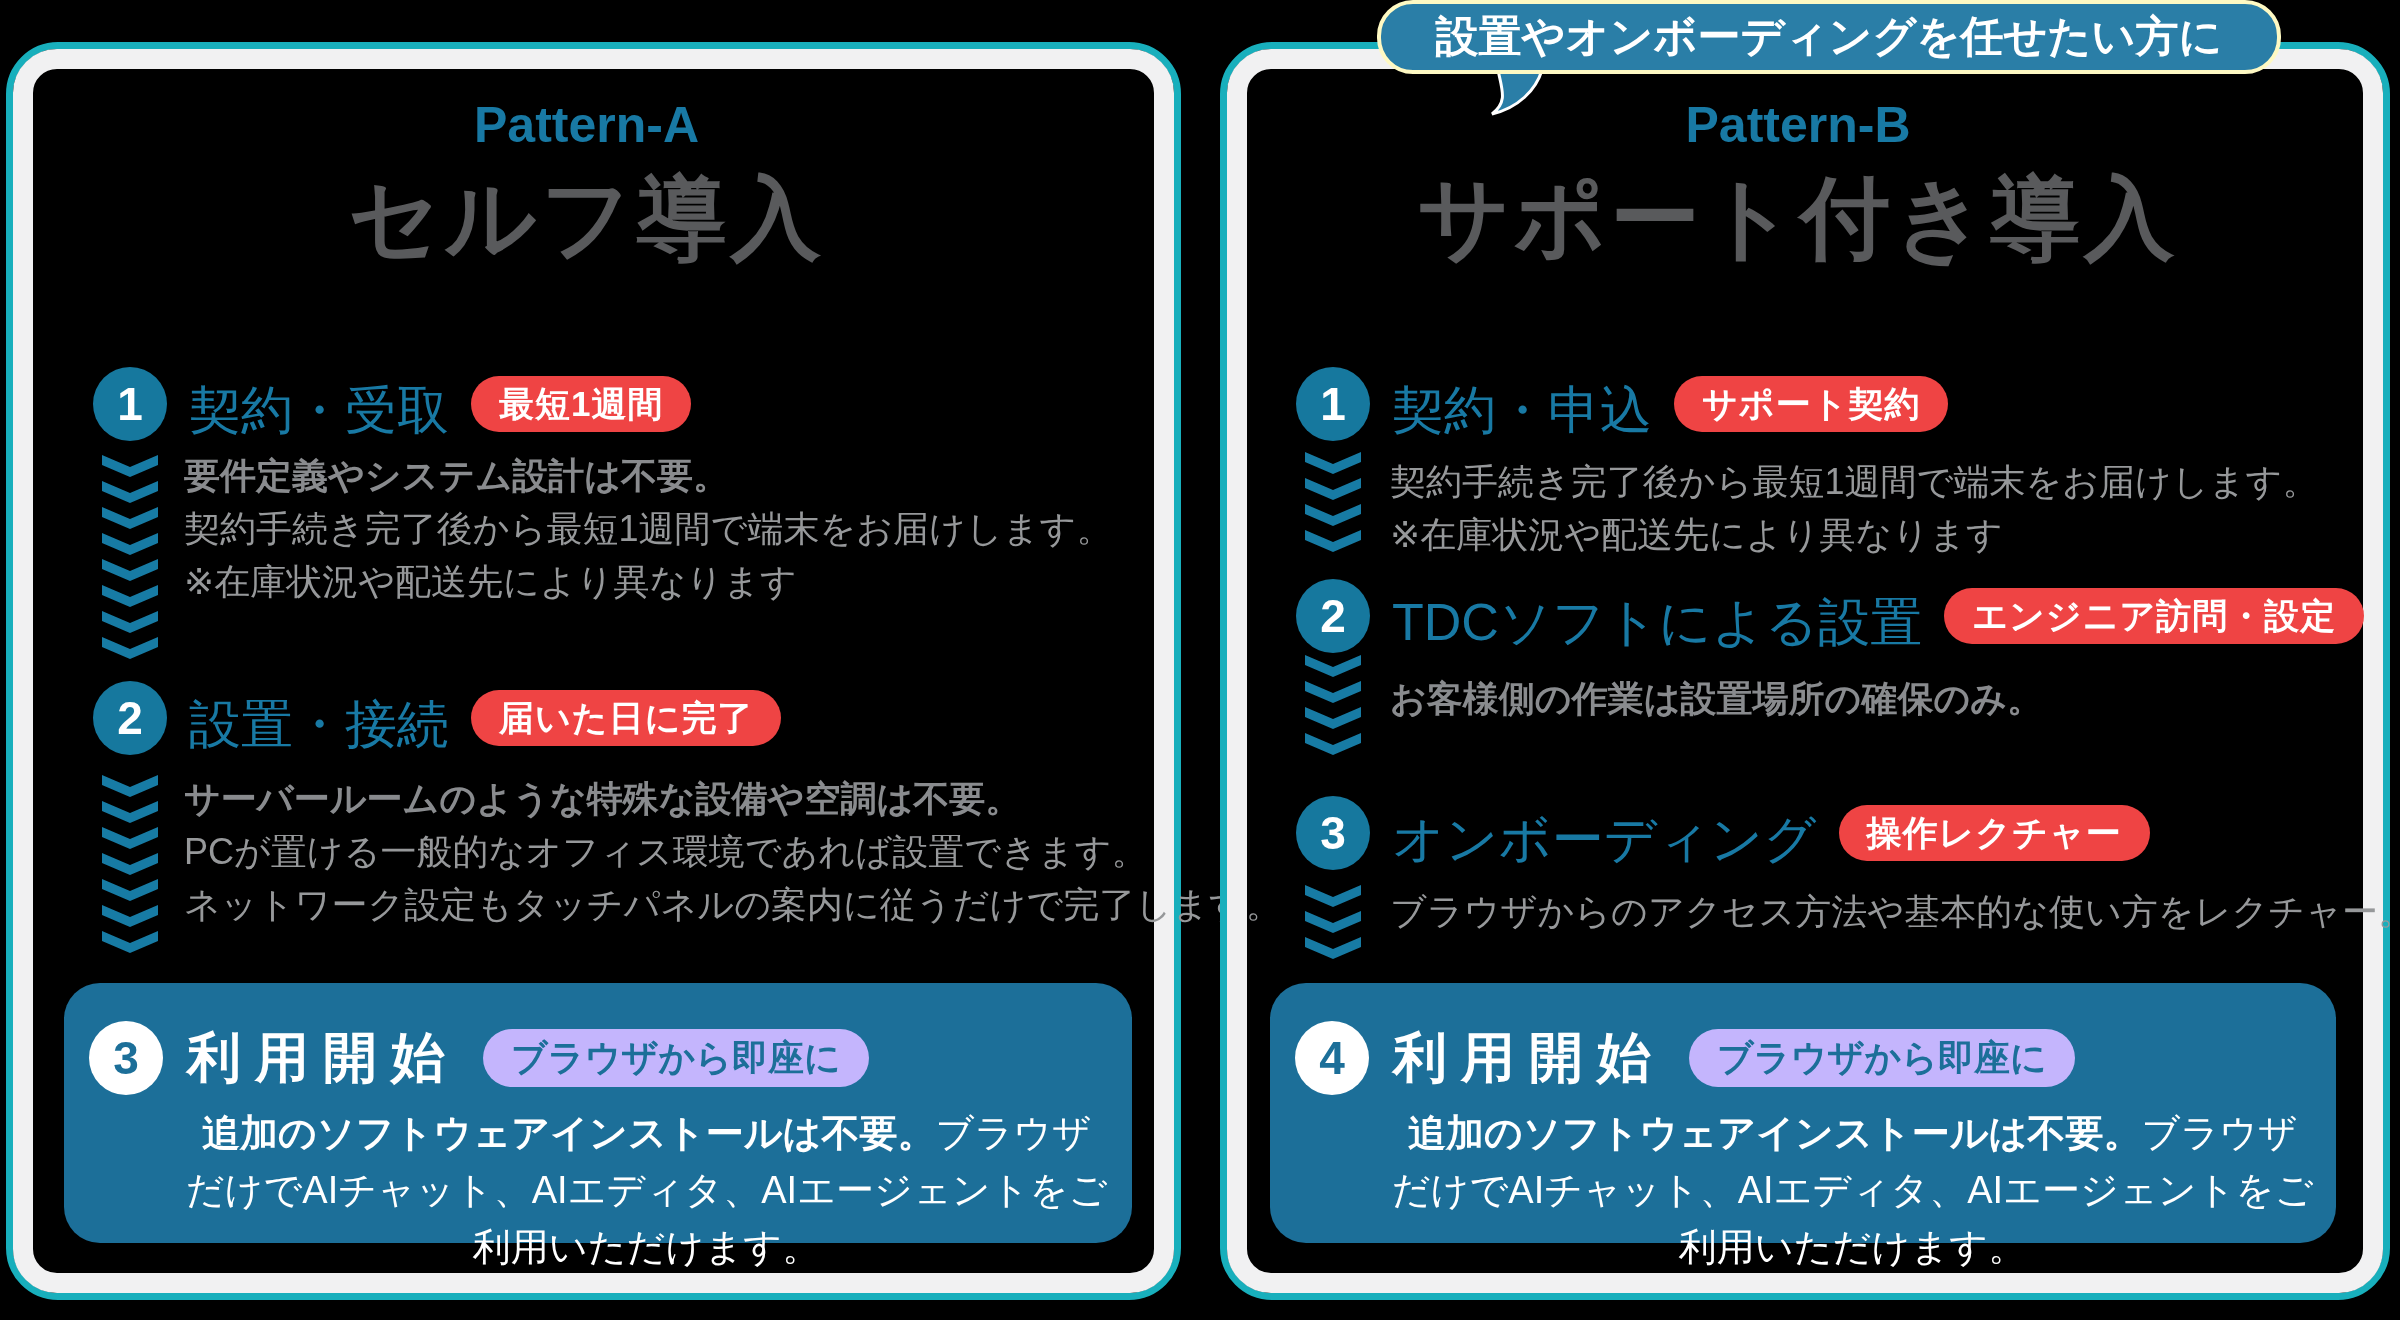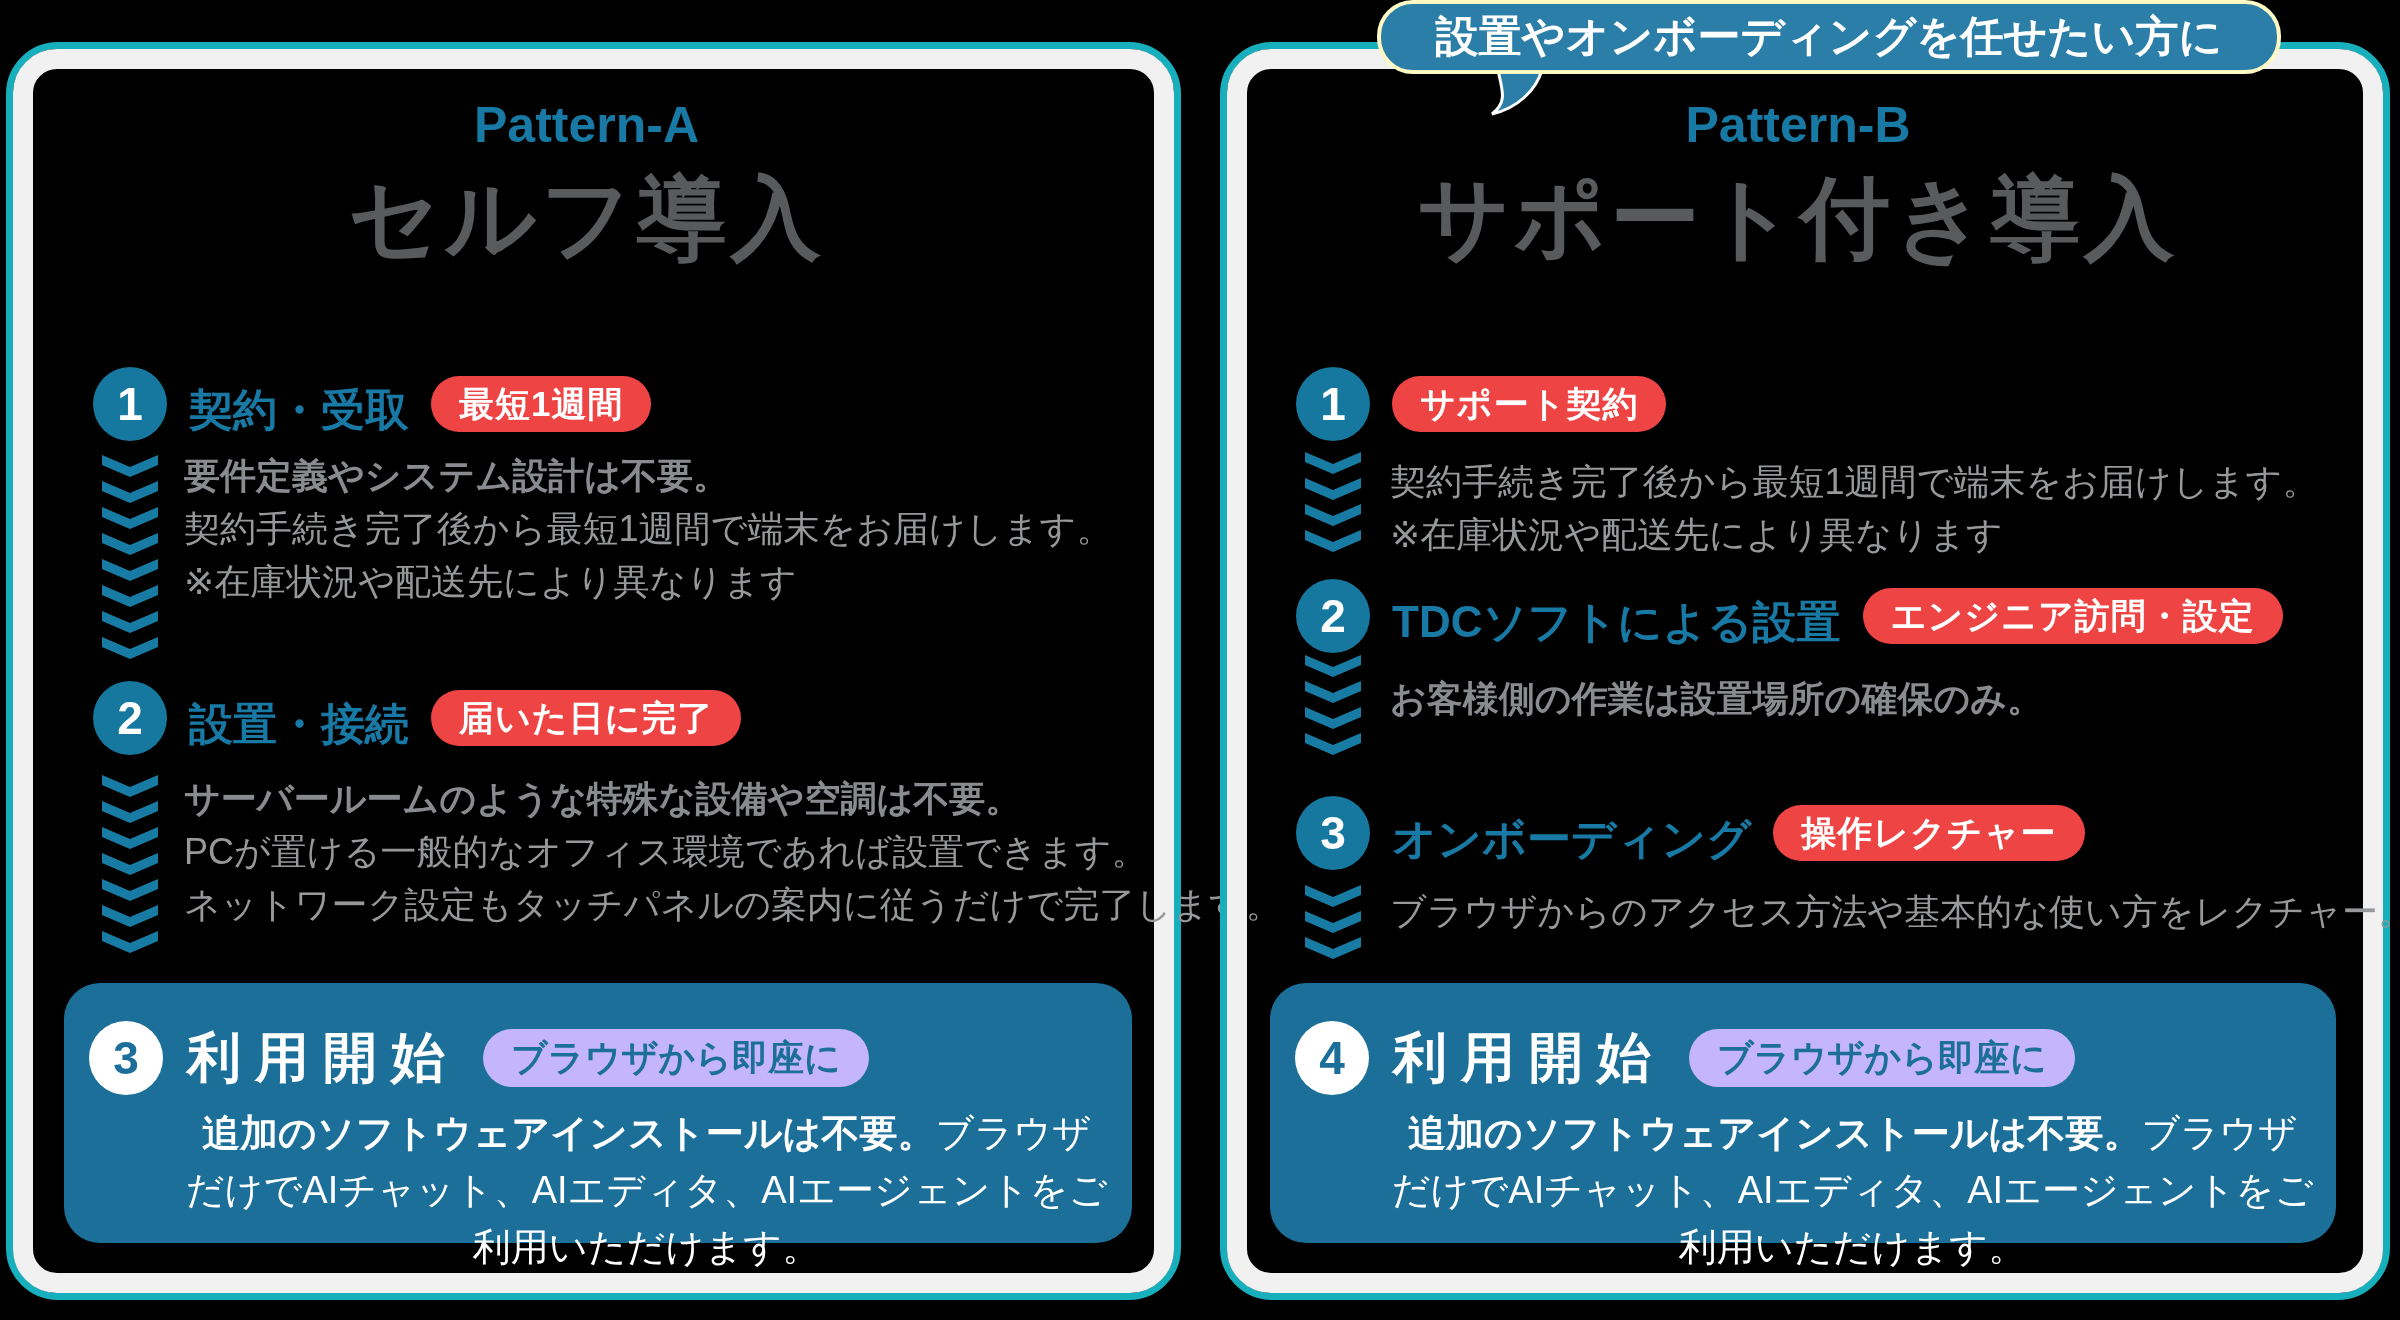--- a/index.html
+++ b/index.html
@@ -15,21 +15,21 @@
   .pattern-label{position:absolute;width:100%;text-align:center;top:96px;
                  font-size:50px;font-weight:bold;color:#1879A4;}
   .card-title{position:absolute;width:100%;text-align:center;top:158px;
               font-size:90px;font-weight:bold;color:#595A5C;letter-spacing:4px;}
 
   
   .step-row{position:absolute;display:flex;align-items:center;gap:22px;height:76px;}
   .step-circle{width:74px;height:74px;border-radius:50%;background:#16789E;flex:0 0 auto;
                display:flex;align-items:center;justify-content:center;
                color:#fff;font-size:46px;font-weight:bold;}
-  .step-title{font-size:44px;font-weight:bold;color:#1879A4;white-space:nowrap;margin-top:13px;}
+  .step-title{font-size:52px;font-weight:normal;color:#1879A4;white-space:nowrap;margin-top:13px;}
   .step-badge{height:56px;border-radius:28px;background:#ef4444;color:#fff;
               display:flex;align-items:center;padding:0 28px;
               font-size:35px;font-weight:bold;white-space:nowrap;letter-spacing:1px;}
 
   .step-body{position:absolute;}
   .step-body .line{font-size:36px;line-height:53px;color:#96989A;white-space:nowrap;}
   .step-body .lead{font-weight:bold;color:#898B8E;}
 
   
   .chev-stack{position:absolute;display:flex;flex-direction:column;}
@@ -132,20 +132,21 @@
     <div class="card-inner"></div>
   </div>
 
   <div class="pattern-label" style="left:1220px;width:1156px;">Pattern-B</div>
   <div class="card-title" style="left:1220px;width:1156px;">サポート付き導入</div>
 
   <div class="step-row" style="left:1296px;top:366px;">
     <div class="step-circle">
       <span>1</span>
     </div>
+    <div class="step-title">契約・申込</div>
     <div class="step-badge">サポート契約</div>
   </div>
   <div class="chev-stack" style="left:1305px;top:452px;">
       <div class="chev"></div>
       <div class="chev"></div>
       <div class="chev"></div>
       <div class="chev"></div>
     </div>
   <div class="step-body" style="left:1390px;top:455px;">
     <div class="line">契約手続き完了後から最短1週間で端末をお届けします。</div>

